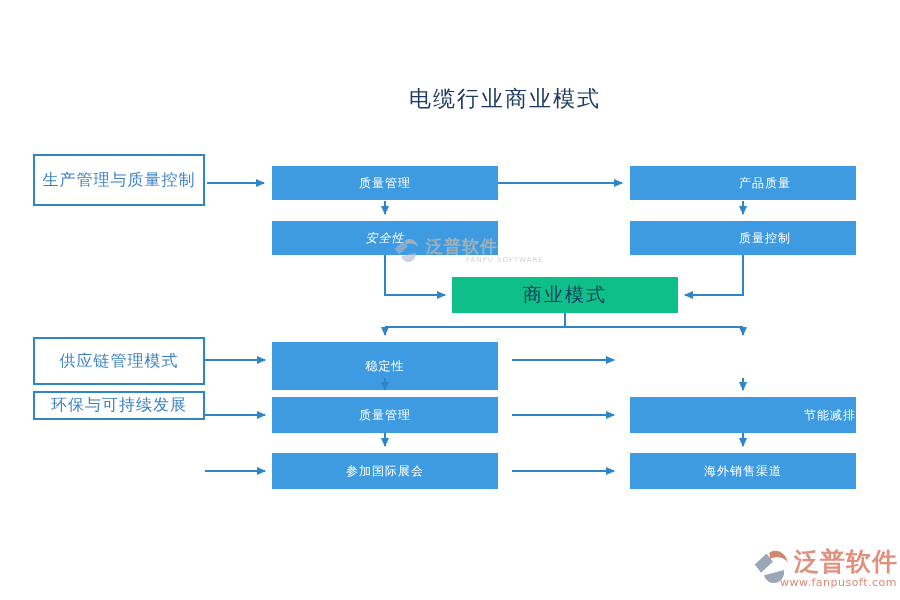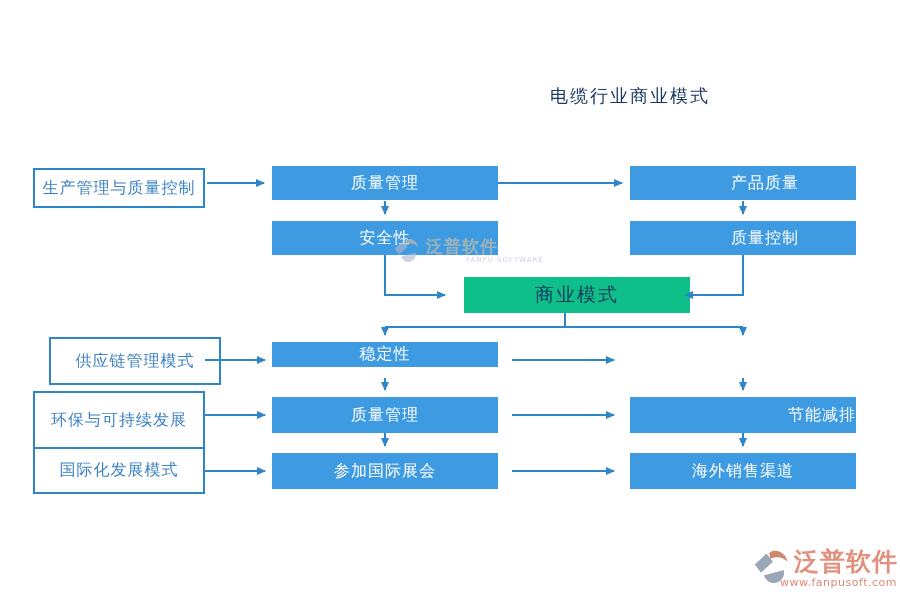--- a/index.html
+++ b/index.html
@@ -2,27 +2,27 @@
 <html style="--c-node-blue: #3F9BE1; --c-node-green: #0FBF89; --c-node-text: #FFFFFF; --c-arrow-blue: #2E86C8; --c-outline-box-border: #2E86C8; --c-outline-box-text: #3B82C4; --c-title-text: #1E3A63; --c-green-box-text: #17395E; --c-logo-coral: #E2907E; --c-logo-crescent: #D08870; --c-logo-gray: #9AA7B8; --c-logo-url-text: #DE8874; --c-watermark-tan: #D8C0A0; --c-watermark-gray: #AEB9CC;"><head>
 <meta charset="utf-8">
 <style>
   html,body{margin:0;padding:0;background:#fff;}
   #canvas{
     position:relative;width:900px;height:600px;background:#fff;overflow:hidden;
     font-family:"DejaVu Sans","Liberation Sans",sans-serif;
   }
   .title{
     position:absolute;left:300px;top:84px;width:410px;height:30px;
-    text-align:right;font-family:"DejaVu Serif","Liberation Serif",serif;
-    font-size:18px;letter-spacing:2px;color:var(--c-title-text);
+    text-align:center;font-family:"DejaVu Serif","Liberation Serif",serif;
+    font-size:22px;letter-spacing:2px;color:var(--c-title-text);
   }
   .node-blue{
     position:absolute;background:var(--c-node-blue);color:var(--c-node-text);
     display:flex;align-items:center;justify-content:center;
-    font-size:16px;letter-spacing:1px;box-sizing:border-box;
+    font-size:12px;letter-spacing:1px;box-sizing:border-box;
   }
   .node-green{
     position:absolute;background:var(--c-node-green);color:var(--c-green-box-text);
     display:flex;align-items:center;justify-content:center;
     font-family:"DejaVu Serif","Liberation Serif",serif;
     font-size:19px;letter-spacing:2px;box-sizing:border-box;
   }
   .node-outline{
     position:absolute;background:#fff;border:2px solid var(--c-outline-box-border);
     color:var(--c-outline-box-text);display:flex;align-items:center;justify-content:center;
@@ -58,40 +58,37 @@
   .wm-gray{fill:var(--c-watermark-gray);}
   .wm-coral{fill:var(--c-watermark-tan);}
 </style>
 </head>
 <body>
 
 <div id="canvas">
 
   <div class="title">电缆行业商业模式</div>
 
-  <div class="node-outline" style="left:33px;top:168px;width:172px;height:40px;">
+  <div class="node-outline" style="left:33px;top:154px;width:172px;height:52px;">
     <span>生产管理与质量控制</span>
   </div>
-  <div class="node-outline" style="left:33px;top:337px;width:172px;height:48px;margin-left:16px;">
+  <div class="node-outline" style="left:33px;top:337px;width:172px;height:48px;">
     <span>供应链管理模式</span>
   </div>
-  <div class="node-outline" style="left:33px;top:391px;width:172px;height:58px;text-align:right;">
+  <div class="node-outline" style="left:33px;top:391px;width:172px;height:29px;text-align:right;">
     <span>环保与可持续发展</span>
-  </div>
-  <div class="node-outline" style="left:33px;top:447px;width:172px;height:47px;">
-    <span>国际化发展模式</span>
   </div>
 
   <div class="node-blue" style="left:272px;top:166px;width:226px;height:34px;">
     <span>质量管理</span>
   </div>
-  <div class="node-blue" style="left:272px;top:221px;width:226px;height:34px;">
+  <div class="node-blue" style="left:272px;top:221px;width:226px;height:34px;font-style:italic;">
     <span>安全性</span>
   </div>
-  <div class="node-blue" style="left:272px;top:342px;width:226px;height:25px;">
+  <div class="node-blue" style="left:272px;top:342px;width:226px;height:48px;">
     <span>稳定性</span>
   </div>
   <div class="node-blue" style="left:272px;top:397px;width:226px;height:36px;">
     <span>质量管理</span>
   </div>
   <div class="node-blue" style="left:272px;top:453px;width:226px;height:36px;">
     <span>参加国际展会</span>
   </div>
 
   <div class="node-blue" style="left:630px;top:166px;width:226px;height:34px;padding-left:44px;">
@@ -100,21 +97,21 @@
   <div class="node-blue" style="left:630px;top:221px;width:226px;height:34px;padding-left:44px;">
     <span>质量控制</span>
   </div>
   <div class="node-blue" style="left:630px;top:397px;width:226px;height:36px;justify-content:flex-end;">
     <span>节能减排</span>
   </div>
   <div class="node-blue" style="left:630px;top:453px;width:226px;height:36px;">
     <span>海外销售渠道</span>
   </div>
 
-  <div class="node-green" style="left:452px;top:277px;width:226px;height:36px;margin-left:12px;">
+  <div class="node-green" style="left:452px;top:277px;width:226px;height:36px;">
     <span>商业模式</span>
   </div>
 
   <svg id="connectors" viewBox="0 0 900 600" xmlns="http://www.w3.org/2000/svg">
     <defs>
       <marker id="arr" markerWidth="9" markerHeight="8" refX="8" refY="4" orient="auto" markerUnits="userSpaceOnUse">
         <path d="M0,0 L9,4 L0,8 Z"></path>
       </marker>
     </defs>
     <line x1="207" y1="183" x2="264" y2="183" marker-end="url(#arr)"></line>

